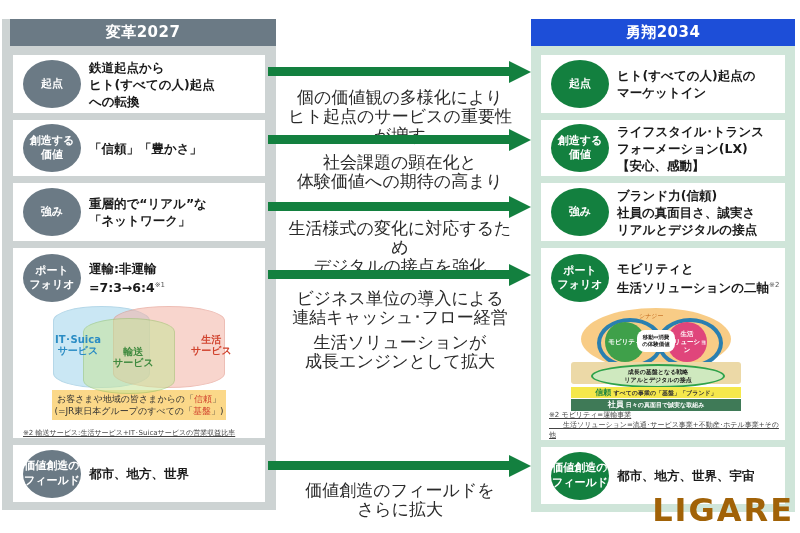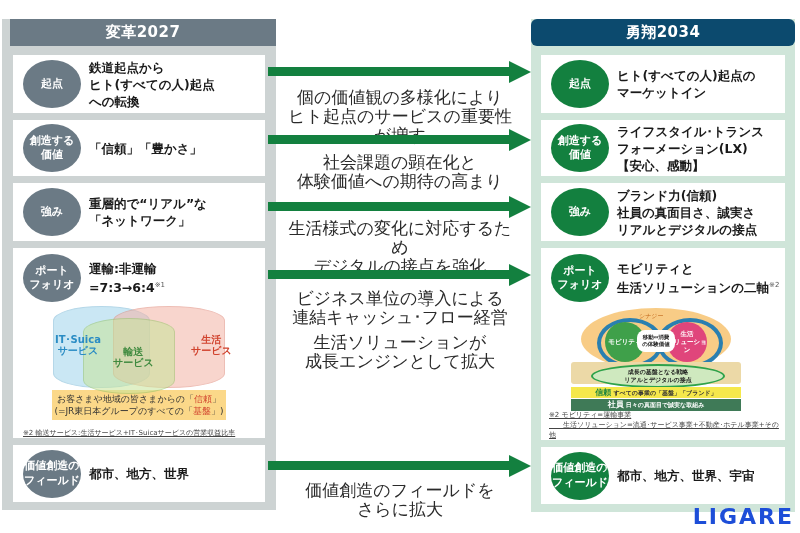--- a/index.html
+++ b/index.html
@@ -8,21 +8,21 @@
     font-family: "DejaVu Sans", "Liberation Sans", sans-serif; color:#1a1a1a;
   }
   .panel { position:absolute; top:19px; }
   .panel.left { left:2px; width:266px; height:491px; background:#cdd3d3;padding-left:8px; }
   .panel.right { left:531px; width:264px; height:493px; background:#cfe5d9; }
   .panel-header {
     height:27px; line-height:27px; text-align:center; color:#fff;
     font-size:15px; font-weight:bold; letter-spacing:0.5px;
   }
   .left .panel-header { background:#6b7a85; }
-  .right .panel-header { background:#0c4a6e;border-radius:6px; }
+  .right .panel-header { background:#1d4ed8; }
   .row {
     position:absolute; left:11px; right:11px; background:#fff;
     display:flex; align-items:center;
   }
   .right .row { left:10px; right:10px; }
   .badge {
     flex:0 0 auto; width:58px; height:48px; border-radius:50%;
     color:#fff; font-size:11px; font-weight:bold; text-align:center;
     display:flex; align-items:center; justify-content:center; line-height:1.3;
     margin-left:10px; margin-right:8px; white-space:pre-line;
@@ -68,22 +68,22 @@
   .synergy .center { position:absolute; left:66px; top:22px; width:38px; height:22px; background:#fff; border-radius:8px; font-size:5.5px; font-weight:bold; text-align:center; line-height:7px; display:flex; align-items:center; justify-content:center; white-space:pre-line; }
   .synergy .syn-label { position:absolute; left:68px; top:4px; font-size:6px; color:#c0661a; }
   .synergy .base { position:absolute; left:0; top:54px; width:170px; height:22px; background:#ecd9a7; border-radius:3px; }
   .synergy .base-ellipse { position:absolute; left:20px; top:56px; width:130px; height:20px; border-radius:50%; border:2px solid #2ea24a; background:#cfe9bf; font-size:6px; font-weight:bold; text-align:center; line-height:8px; display:flex; align-items:center; justify-content:center; white-space:pre-line; }
   .synergy .brand-bar { position:absolute; left:0; top:79px; width:170px; height:11px; background:#f5e84b; font-size:6px; font-weight:bold; text-align:center; line-height:11px; color:#333; }
   .synergy .brand-bar .green { color:#13803f; font-size:8px; }
   .synergy .staff-bar { position:absolute; left:0; top:91px; width:170px; height:12px; background:#3f7a57; font-size:6px; font-weight:bold; color:#fff; text-align:center; line-height:12px; }
   .synergy .staff-bar .big { font-size:8px; }
 
   .watermark {
-    position:absolute; right:6px; bottom:4px; font-size:22px; font-weight:bold;
-    color:#1d4ed8; letter-spacing:2px; font-family:"DejaVu Sans", sans-serif;
+    position:absolute; right:6px; bottom:4px; font-size:32px; font-weight:bold;
+    color:#a16207; letter-spacing:2px; font-family:"DejaVu Sans", sans-serif;
   }
 </style>
 </head>
 <body>
 
 <div class="panel left">
   <div class="panel-header">変革2027</div>
 
   <div class="row" style="top:36px;height:58px;">
     <div class="badge">起点</div>

